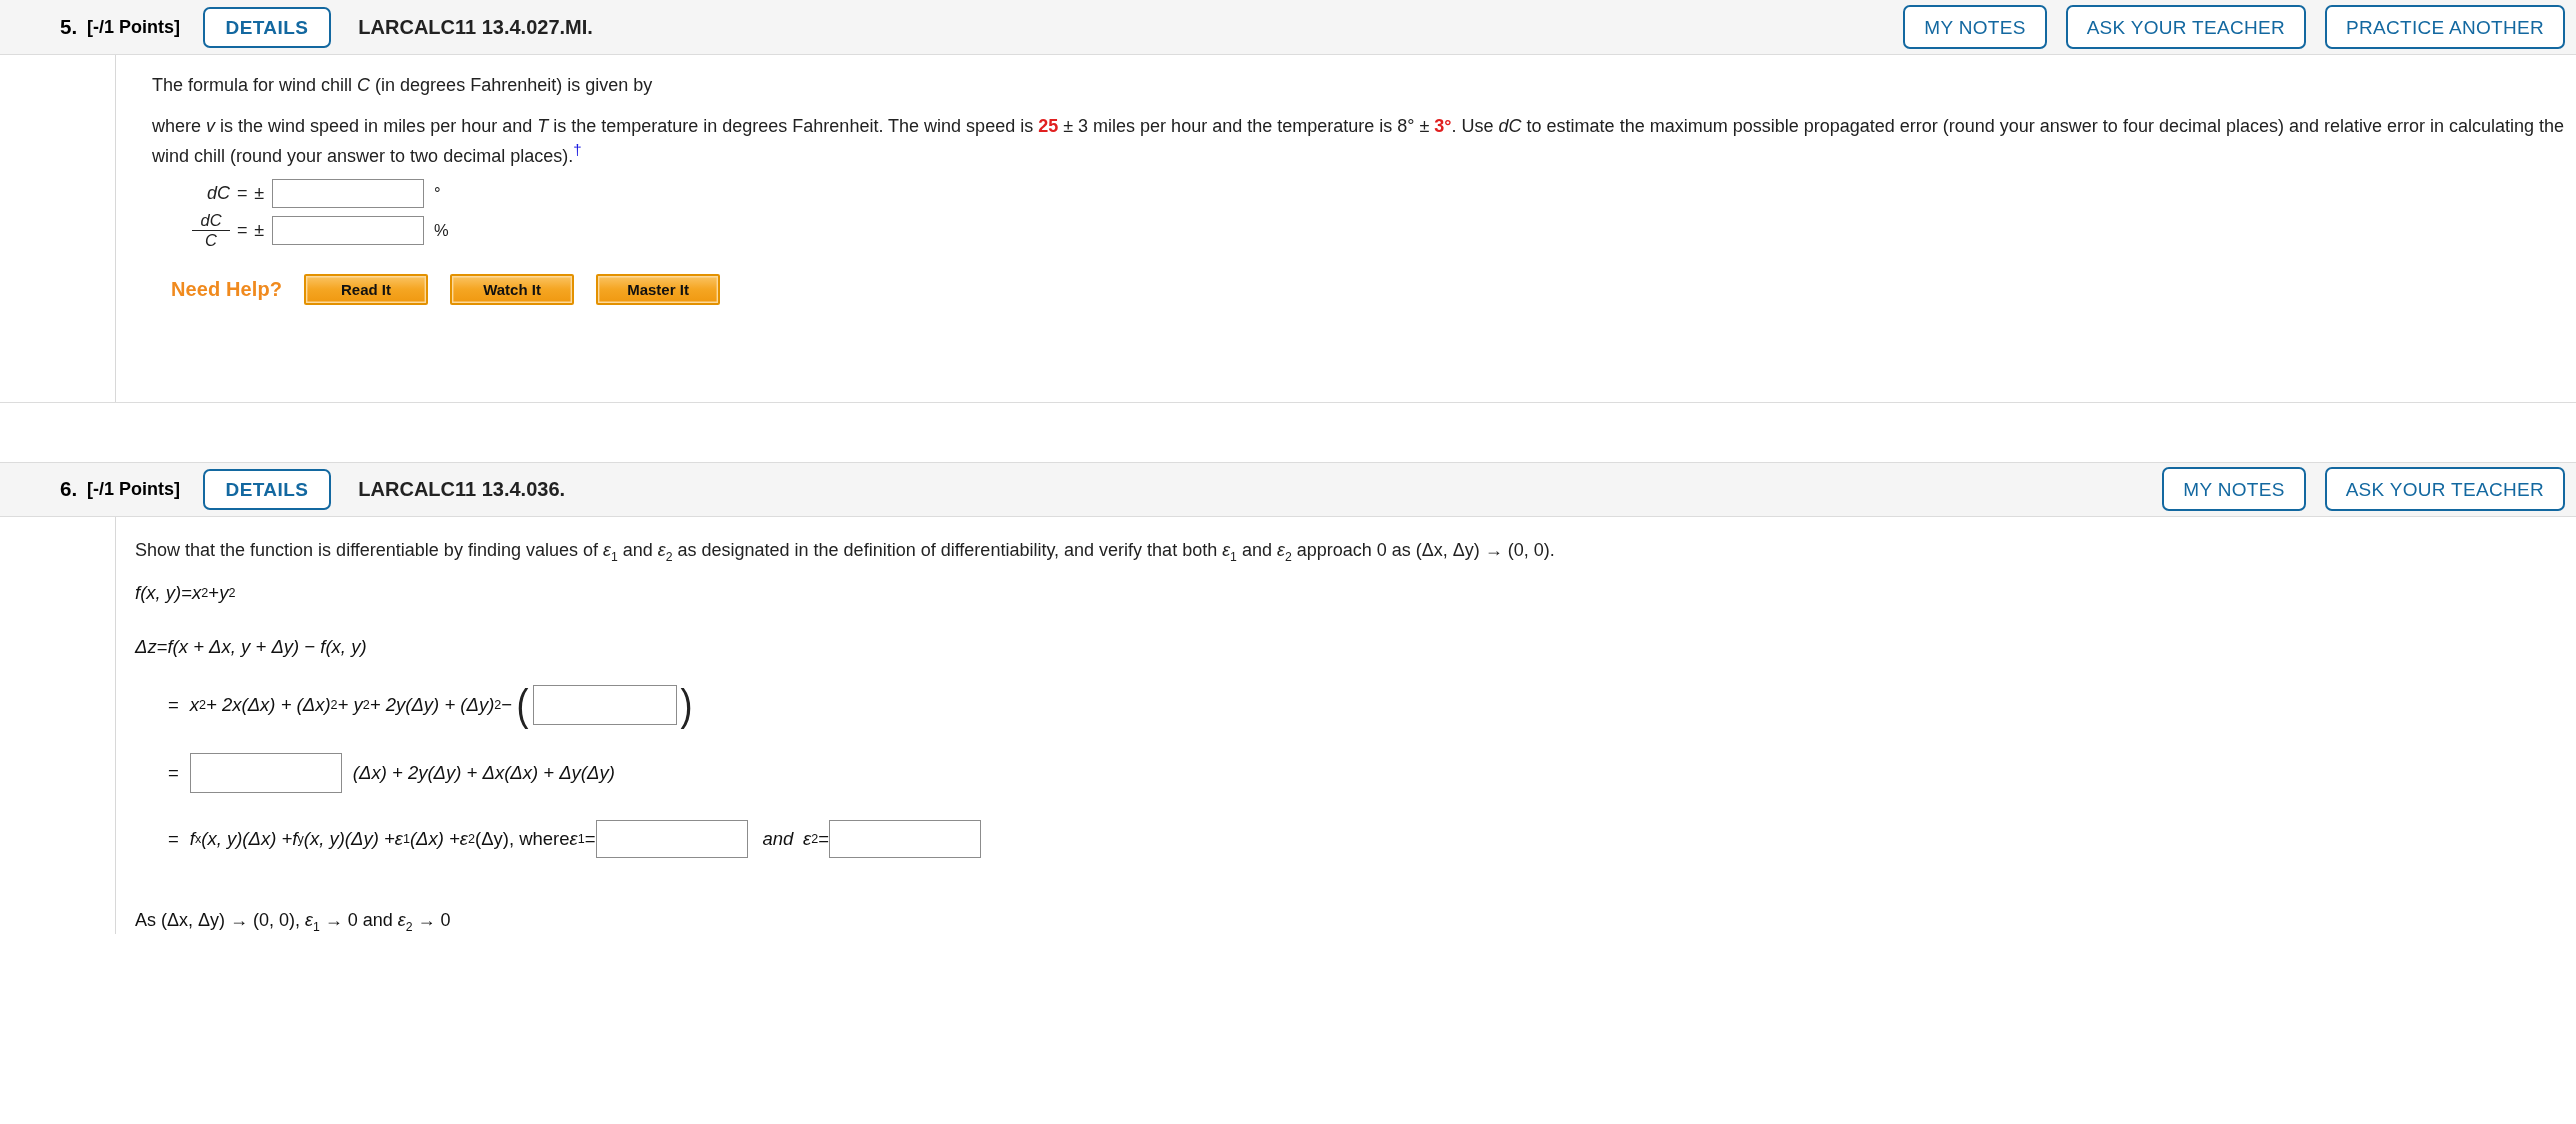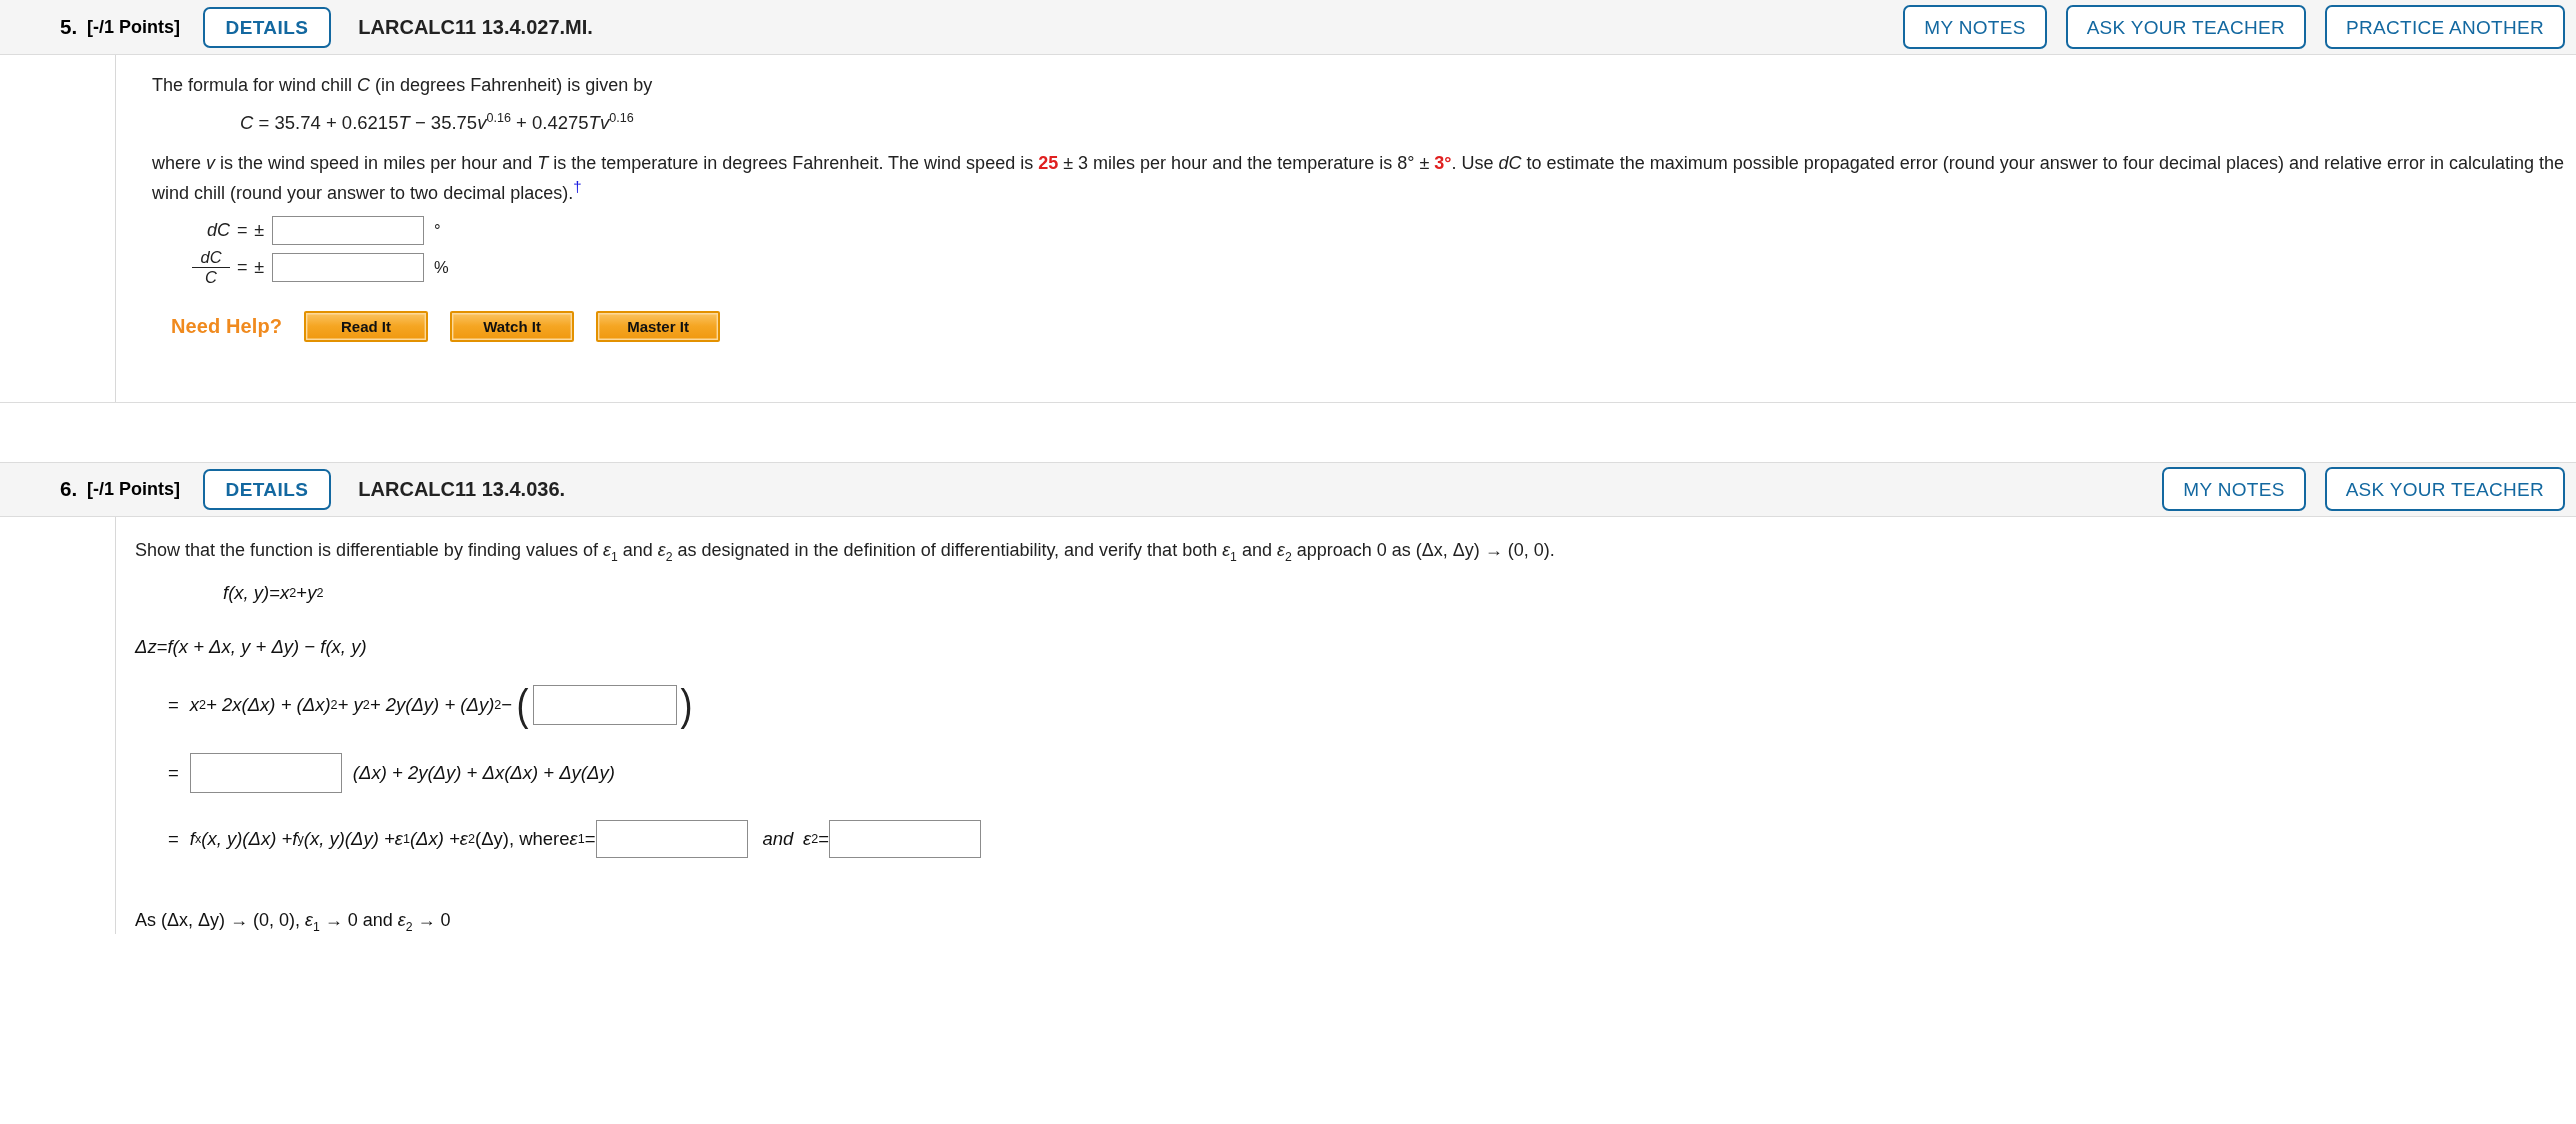--- a/index.html
+++ b/index.html
@@ -175,21 +175,21 @@
   
   .mline {
     font-size: 18.5px;
     color: #111;
     margin-top: 32px;
     display: flex;
     align-items: center;
     flex-wrap: nowrap;
   }
   .mline.indent { margin-left: 33px; }
-  .mline.indent2 { margin-left: 88px; }
+  .mline.indent2 { }
   .eqsign { margin-right: 11px; font-style: normal; }
   .mathit { font-style: italic; }
 
   .bigparen {
     font-size: 45px;
     font-weight: 300;
     line-height: 0;
     color: #222;
     margin: 0 2.7px;
     transform: scaleX(.8);
@@ -229,23 +229,20 @@
       <button class="action-btn">PRACTICE ANOTHER</button>
     </div>
   </div>
 
   <div class="prob-body p5">
 
     <div class="qtext">
       <span>The formula for wind chill </span><span class="mi">C</span><span> (in degrees Fahrenheit) is given by</span>
     </div>
 
-    <div class="formula-line">
-      <span>C</span><span class="op"> = </span><span class="op">35.74</span><span class="op"> + </span><span class="op">0.6215</span><span>T</span><span class="op"> − </span><span class="op">35.75</span><span>v</span><sup class="e">0.16</sup><span class="op"> + </span><span class="op">0.4275</span><span>Tv</span><sup class="e">0.16</sup>
-    </div>
 
     <div class="qtext" style="margin-top:15px;">
       <span>where </span><span class="mi">v</span><span> is the wind speed in miles per hour and </span><span class="mi">T</span><span> is the temperature in degrees Fahrenheit. The wind speed is </span><span class="red">25</span><span> ± 3 miles per hour and the temperature is 8° ± </span><span class="red">3°</span><span>. Use </span><span class="mi">dC</span><span> to estimate the maximum possible propagated error (round your answer to four decimal places) and relative error in calculating the wind chill (round your answer to two decimal places).</span><span class="dag">†</span>
     </div>
 
     <div class="ans-row">
       <span class="lbl">dC</span>
       <span class="eq">=</span>
       <span class="pm">±</span>
       <input class="ansbox" type="text" value="" style="">

